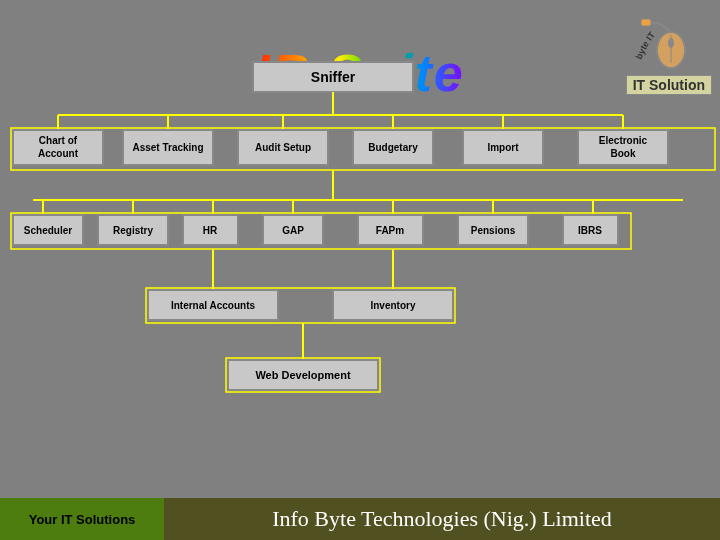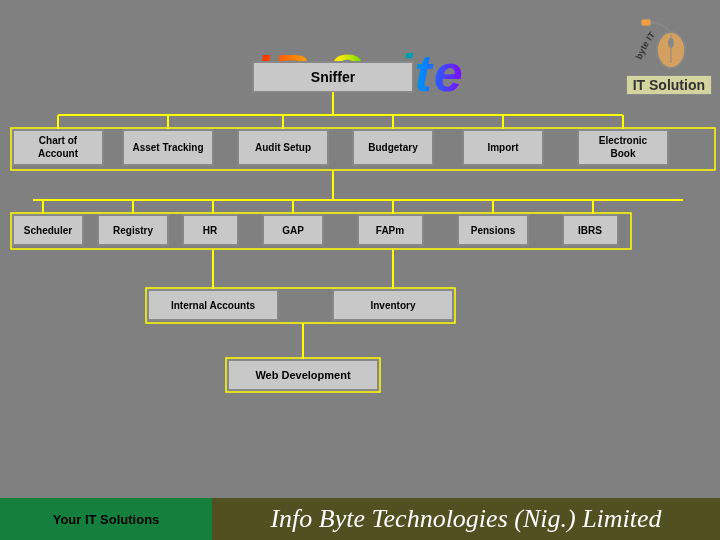--- a/index.html
+++ b/index.html
@@ -157,18 +157,18 @@
       <line x1="300" y1="323" x2="300" y2="360" stroke="#ffff00" stroke-width="2"></line>
 
       <rect x="225" y="360" width="150" height="30" fill="#c8c8c8" stroke="#888" stroke-width="2"></rect>
       <text x="300" y="379" text-anchor="middle" font-size="11" font-weight="bold" fill="#000">Web Development</text>
 
       <rect x="223" y="358" width="154" height="34" fill="none" stroke="#ffff00" stroke-width="1.5"></rect>
     </svg>
   </div>
 
   <div style="position:absolute; bottom:0; left:0; right:0; height:42px; display:flex;">
-    <div style="width:212px; background:#15803d; display:flex; align-items:center; justify-content:center; font-size:13px; font-weight:bold; color:#000;">Your IT Solutions</div>
+    <div style="width:164px; background:#4d7c0f; display:flex; align-items:center; justify-content:center; font-size:13px; font-weight:bold; color:#000;">Your IT Solutions</div>
     <div style="flex:1; background:#505020; display:flex; align-items:center; justify-content:center;">
-      <span style="font-family:'Brush Script MT', 'Comic Sans MS', cursive; font-size:26px; color:#ffffff; font-style:italic;">Info Byte Technologies (Nig.) Limited</span>
+      <span style="font-family:'Brush Script MT', 'Comic Sans MS', cursive; font-size:22px; color:#ffffff; ">Info Byte Technologies (Nig.) Limited</span>
     </div>
   </div>
 </div>
 
 </body></html>

